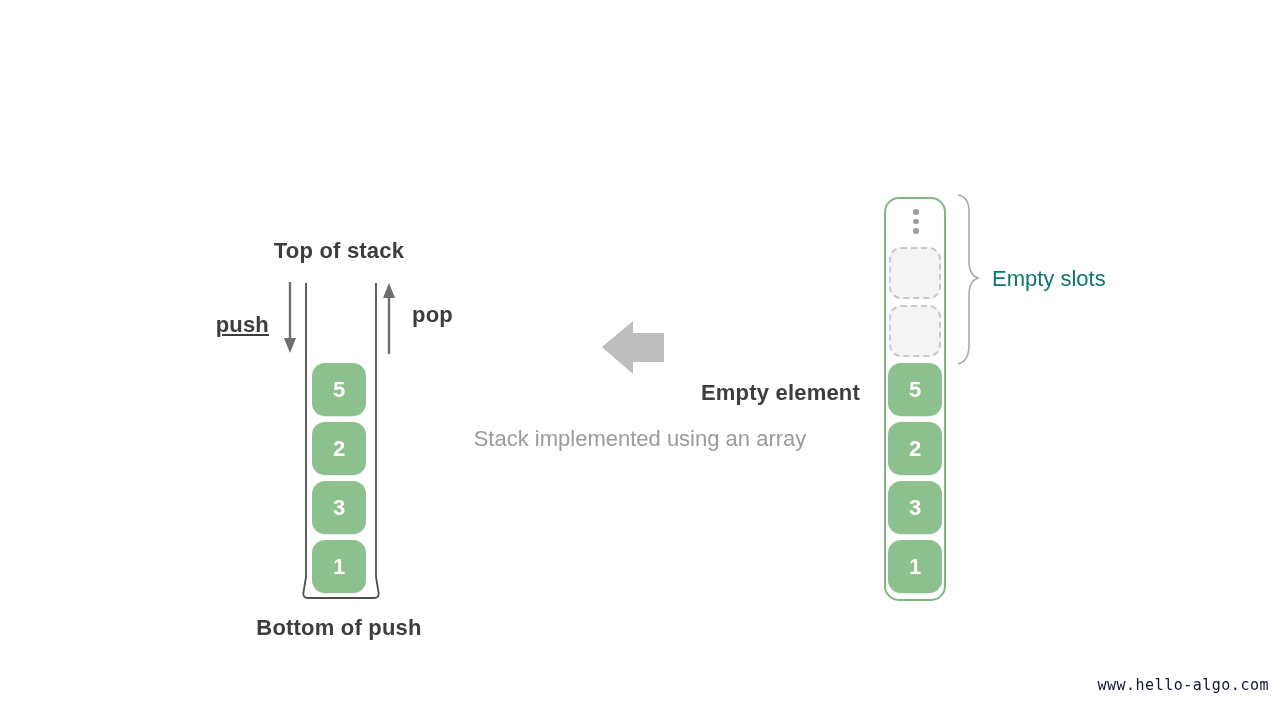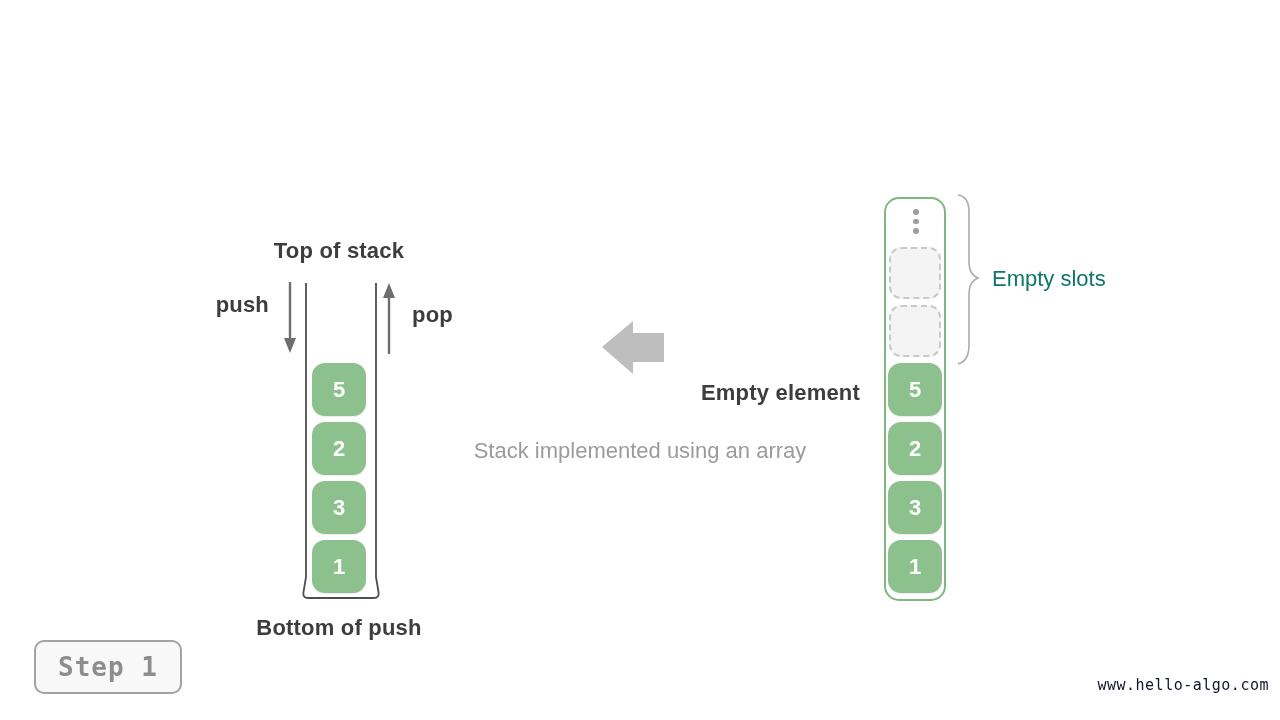--- a/index.html
+++ b/index.html
@@ -24,21 +24,21 @@
     background:#f4f4f4;border:2px dashed #c9c9c9;box-sizing:border-box;
   }
   
   .array-box{
     position:absolute;left:884px;top:197px;width:62px;height:404px;
     border:2px solid #7fb77f;border-radius:15px;box-sizing:border-box;background:#ffffff;
   }
   .dots{position:absolute;left:913px;top:209px;display:flex;flex-direction:column;gap:4px;}
   .dots span{width:5.5px;height:5.5px;border-radius:50%;background:#9e9e9e;display:block;}
   .gray-bold{font-weight:normal;font-size:22px;color:#0f766e;}
-  .caption{font-size:22px;color:#9b9b9b;margin-top:12px;}
+  .caption{font-size:22px;color:#9b9b9b;}
   .step-badge{
     position:absolute;left:34px;top:640px;width:148px;height:54px;box-sizing:border-box;
     border:2px solid #a2a2a2;border-radius:10px;background:#f8f8f8;
     display:flex;align-items:center;justify-content:center;
     font-family:"DejaVu Sans Mono","Liberation Mono",monospace;
     font-weight:bold;font-size:26px;color:#8d8d8d;letter-spacing:1px;
   }
   .watermark{
     position:absolute;right:40px;top:676px;
     font-family:"DejaVu Sans Mono","Liberation Mono",monospace;
@@ -46,21 +46,21 @@
   }
   svg{display:block;}
 </style>
 </head>
 <body>
 
 <div id="stage">
 
   <div class="abs bold-label center" style="left:239px;top:238px;width:200px;">Top of stack</div>
 
-  <div class="abs bold-label right" style="left:205px;top:292px;width:64px;">push</div>
+  <div class="abs bold-label right" style="left:205px;top:312px;width:64px;text-decoration:underline;">push</div>
 
   <div class="abs bold-label" style="left:412px;top:302px;width:60px;">pop</div>
 
   <svg class="abs" style="left:281px;top:281px;" width="18" height="74" viewBox="0 0 18 74">
     <line x1="9" y1="1" x2="9" y2="59" stroke="#6e6e6e" stroke-width="2.4"></line>
     <polygon points="3,57 15,57 9,72" fill="#6e6e6e"></polygon>
   </svg>
 
   <svg class="abs" style="left:380px;top:281px;" width="18" height="74" viewBox="0 0 18 74">
     <line x1="9" y1="73" x2="9" y2="15" stroke="#6e6e6e" stroke-width="2.4"></line>
@@ -102,17 +102,16 @@
 
   <svg class="abs" style="left:954px;top:194px;" width="30" height="174" viewBox="0 0 30 174">
     <path d="M 4 1 C 12 2 15 8 15 18 L 15 66 C 15 76 17 81 24 84 C 17 87 15 92 15 102 L 15 151 C 15 161 12 168 4 170" fill="none" stroke="#ababab" stroke-width="1.6"></path>
   </svg>
 
   <div class="abs gray-bold" style="left:992px;top:266px;">Empty slots</div>
 
   <div class="abs bold-label right" style="left:690px;top:380px;width:170px;">Empty element</div>
 
 
-  <div class="step-badge">Step 1</div>
 
   <div class="watermark">www.hello-algo.com</div>
 
 </div>
 
 </body></html>

